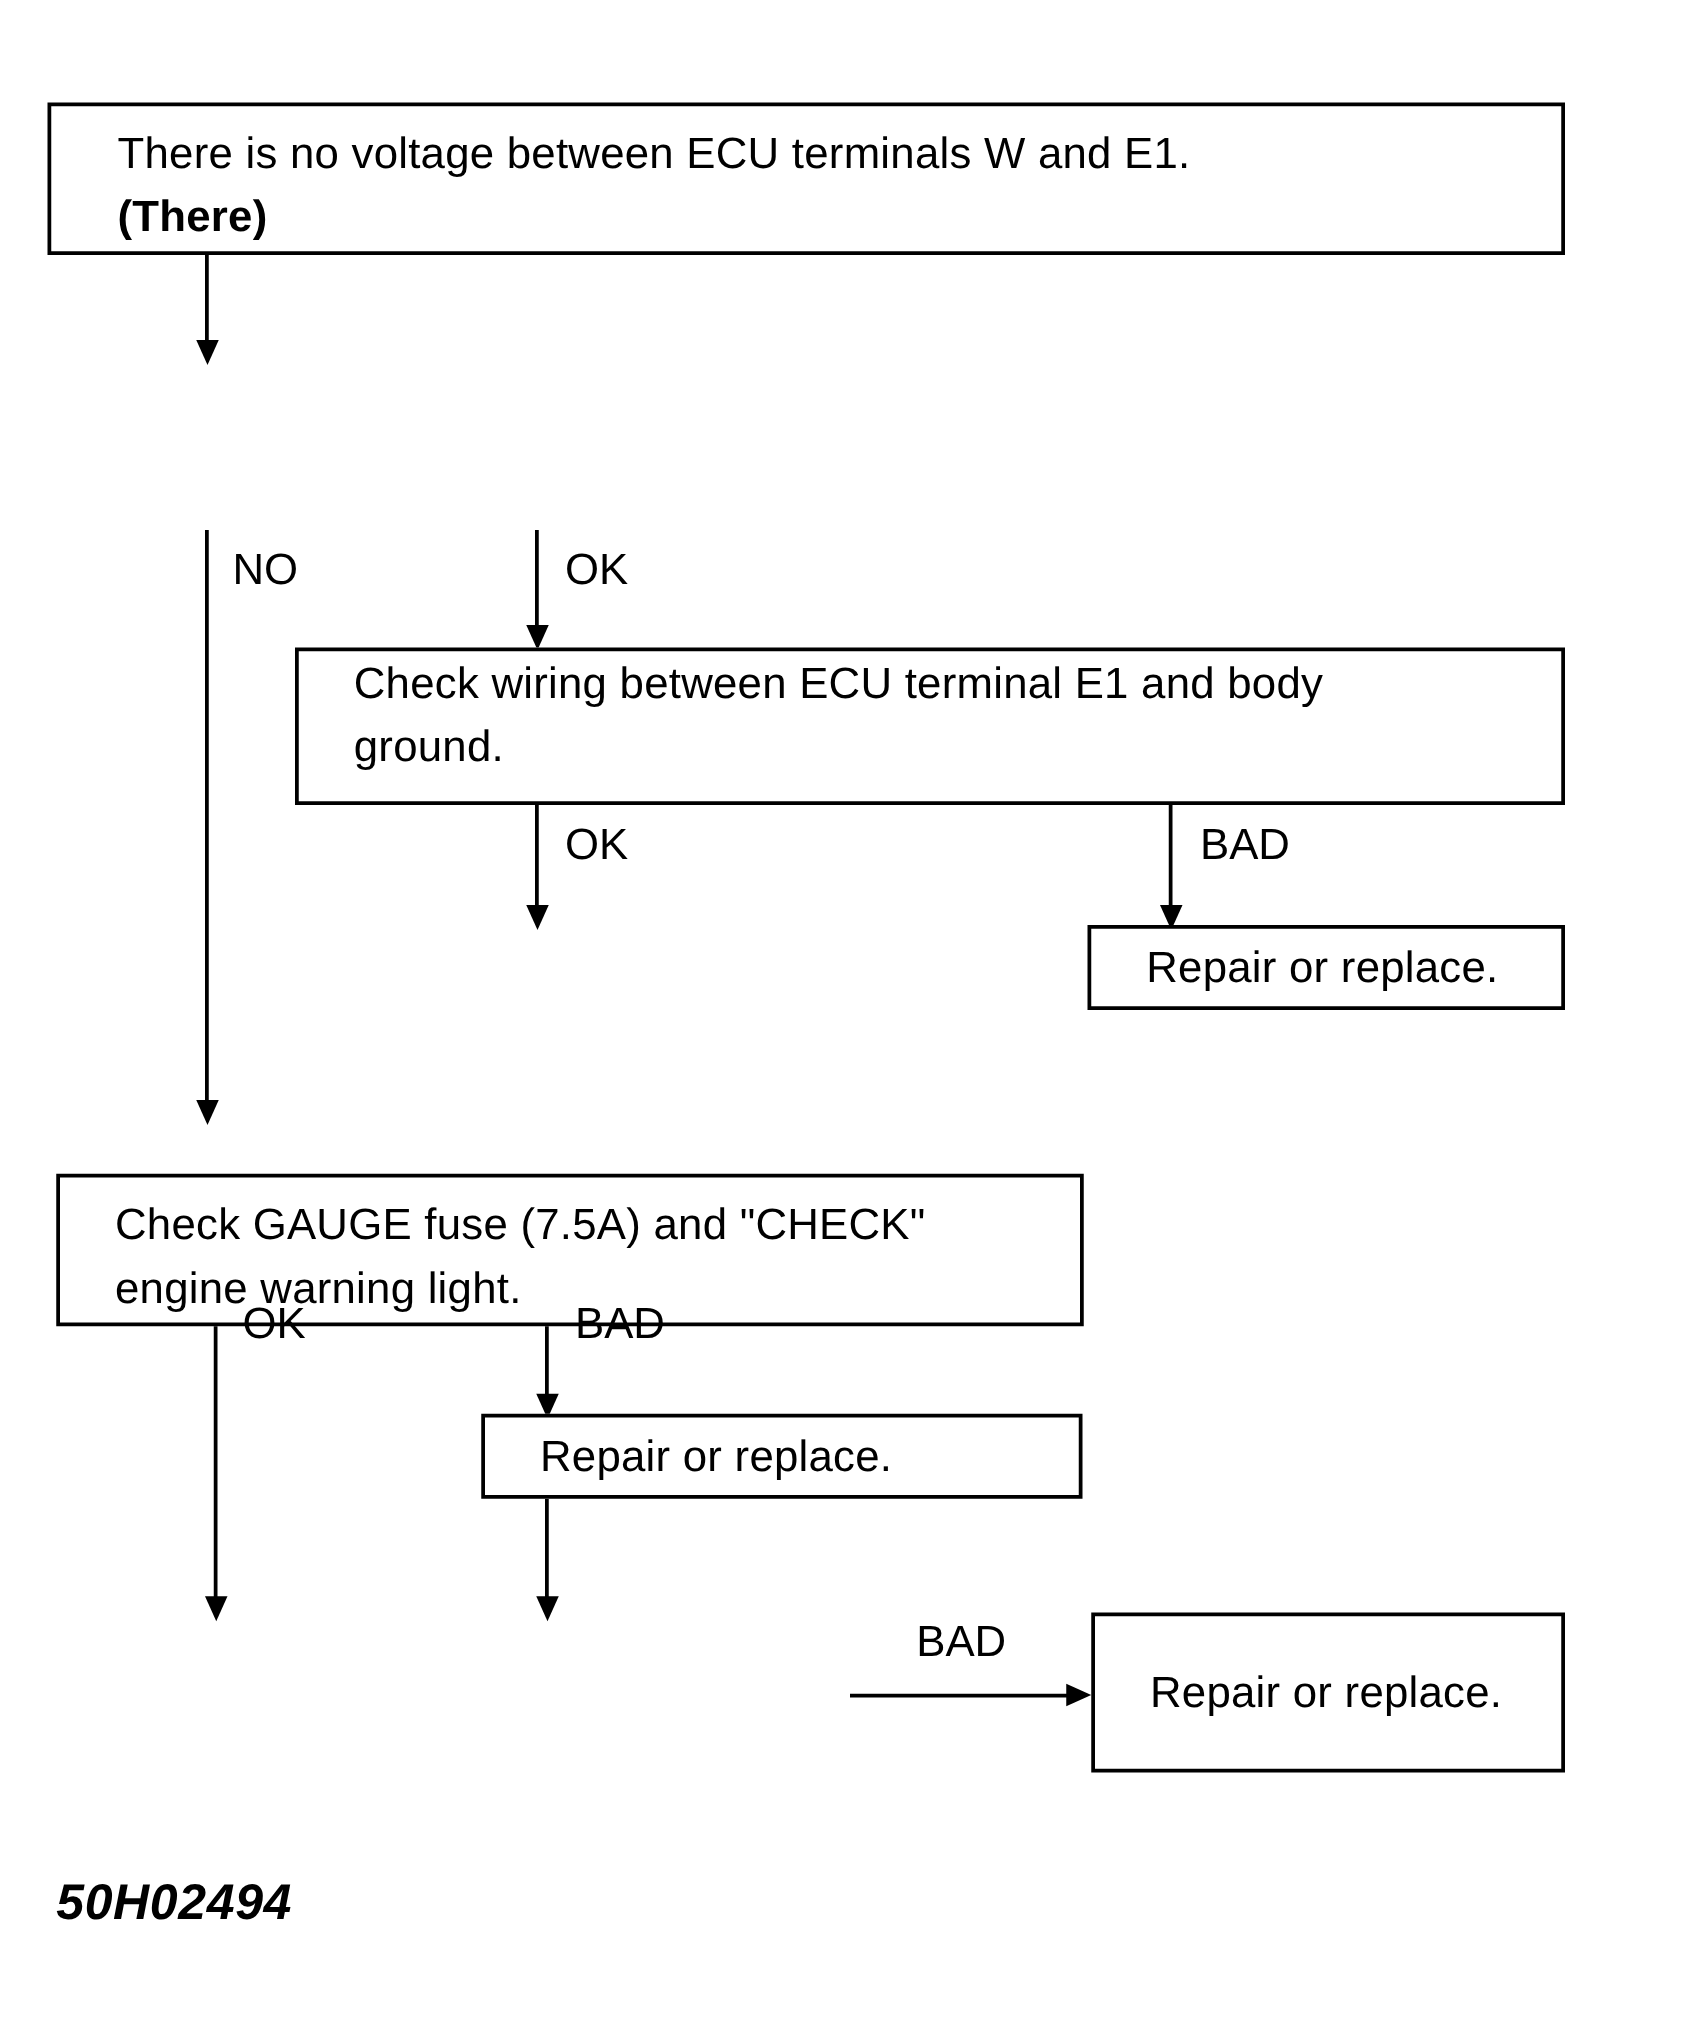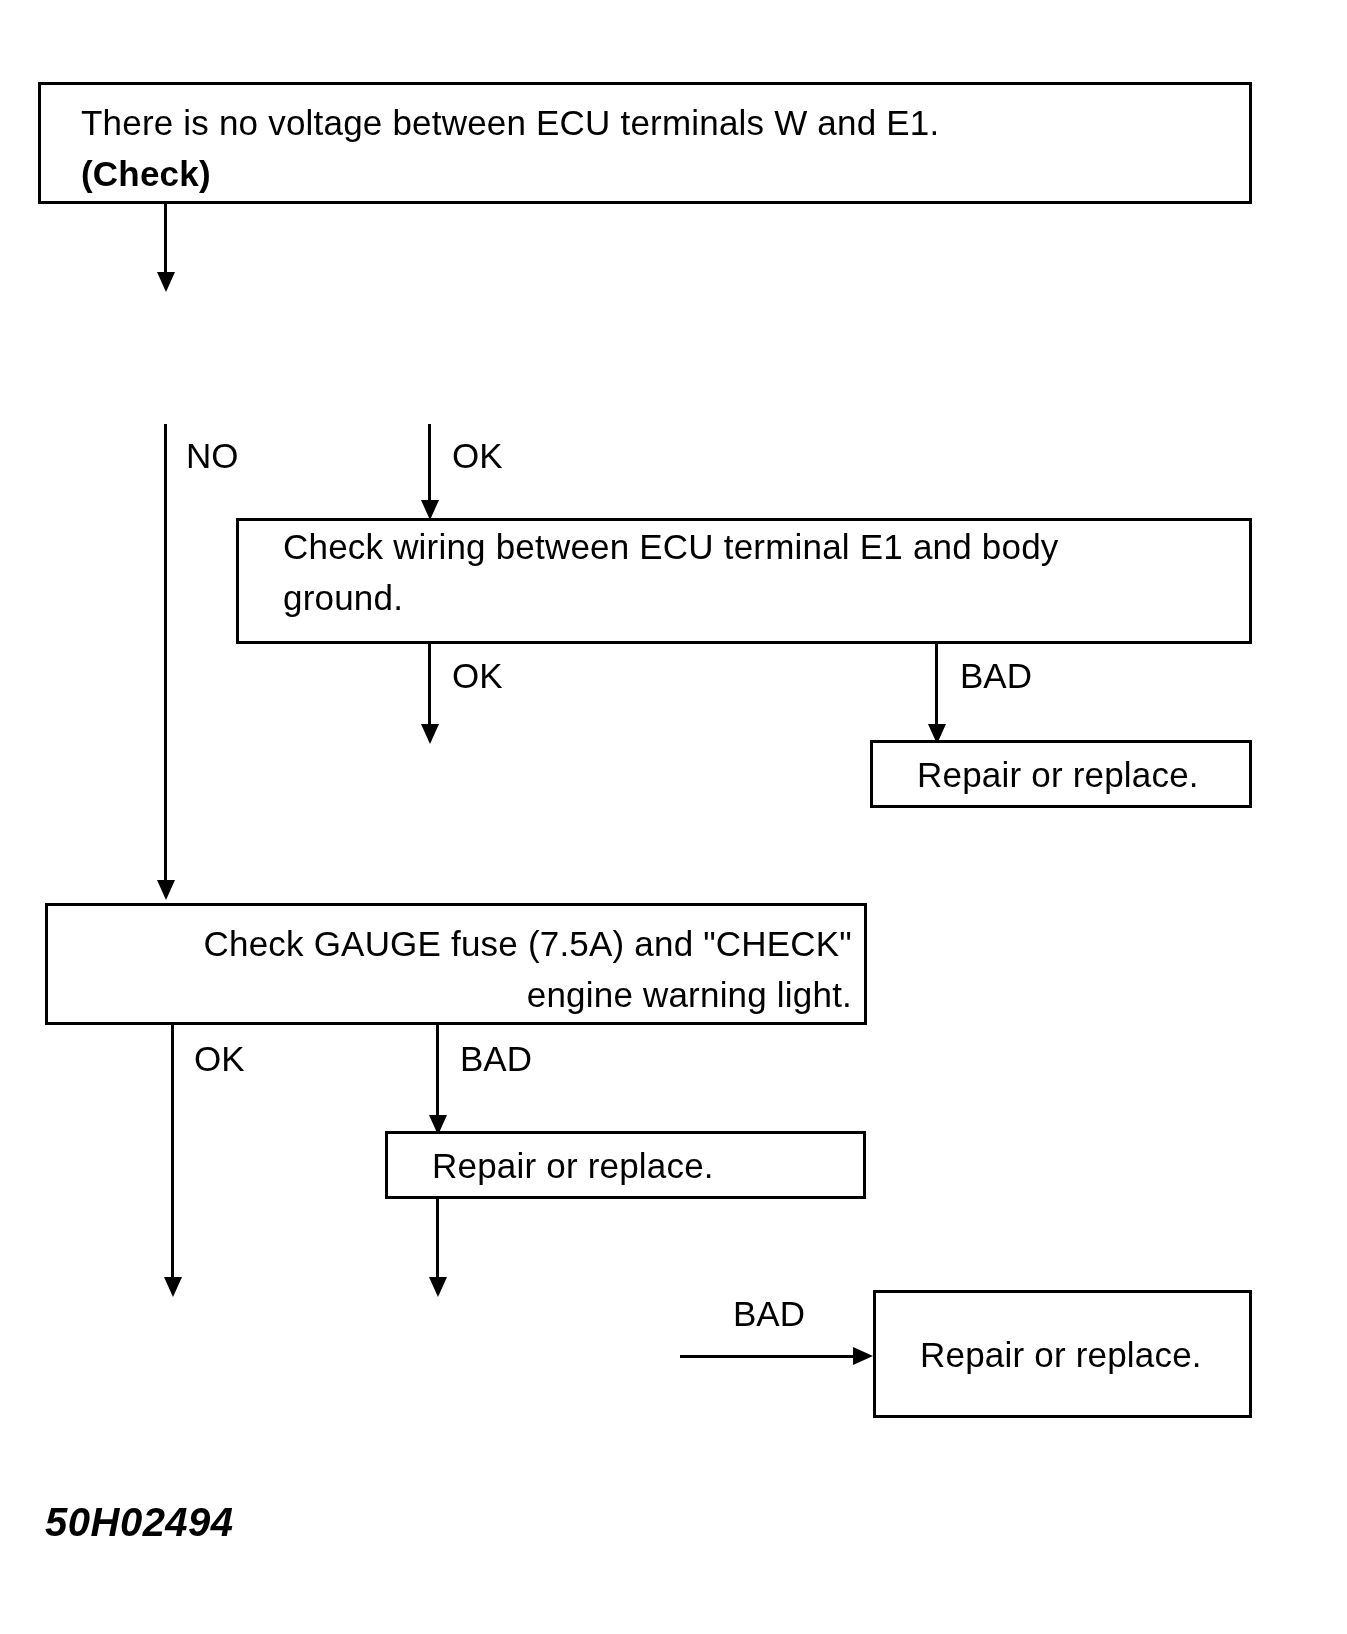--- a/index.html
+++ b/index.html
@@ -25,21 +25,21 @@
   }
   .box .txt {
     position: absolute;
     left: 0;
     right: 0;
     font-size: 35px;
     line-height: 51px;
     letter-spacing: 0.2px;
     white-space: pre-line;
   }
-  .box.pad-lg .txt { padding-left: 40px; padding-right: 12px; top: 12px; }
+  .box.pad-lg .txt { padding-left: 53px; padding-right: 12px; top: 12px; }
   .box.pad-md .txt { padding-left: 44px; padding-right: 12px; top: 0; }
   .box.pad-sm .txt { padding-left: 44px; padding-right: 12px; top: 12px; }
   .box.center-one .txt { top: 50%; transform: translateY(-50%); }
   .bold { font-weight: bold; }
 
   
   .vline {
     position: absolute;
     width: 3px;
     background: #000000;
@@ -85,21 +85,21 @@
     letter-spacing: 0.5px;
     white-space: nowrap;
   }
 </style>
 </head>
 <body>
 
 <div id="page">
 
   <div class="box pad-lg" style="left:38px; top:82px; width:1214px; height:122px;">
-    <div class="txt"><span>There is no voltage between ECU terminals W and E1.</span><br><span class="bold">(Check)</span></div>
+    <div class="txt"><span>There is no voltage between ECU terminals W and E1.</span><br><span class="bold">(There)</span></div>
   </div>
 
   <div class="vline" style="left:164px; top:204px; height:72px;"></div>
   <div class="arrowdown" style="left:157px; top:272px;"></div>
 
 
   <div class="vline" style="left:164px; top:424px; height:460px;"></div>
   <div class="arrowdown" style="left:157px; top:880px;"></div>
   <div class="edgelabel" style="left:186px; top:437px;">NO</div>
 
@@ -118,21 +118,21 @@
 
   <div class="vline" style="left:935px; top:644px; height:86px;"></div>
   <div class="arrowdown" style="left:928px; top:724px;"></div>
   <div class="edgelabel" style="left:960px; top:657px;">BAD</div>
 
 
   <div class="box center-one pad-sm" style="left:870px; top:740px; width:382px; height:68px;">
     <div class="txt">Repair or replace.</div>
   </div>
 
-  <div class="box pad-sm" style="left:45px; top:903px; width:822px; height:122px;text-align:right;">
+  <div class="box pad-sm" style="left:45px; top:939px; width:822px; height:122px;">
     <div class="txt">Check GAUGE fuse (7.5A) and "CHECK"
 engine warning light.</div>
   </div>
 
   <div class="vline" style="left:171px; top:1025px; height:258px;"></div>
   <div class="arrowdown" style="left:164px; top:1277px;"></div>
   <div class="edgelabel" style="left:194px; top:1040px;">OK</div>
 
   <div class="vline" style="left:436px; top:1025px; height:98px;"></div>
   <div class="arrowdown" style="left:429px; top:1115px;"></div>

